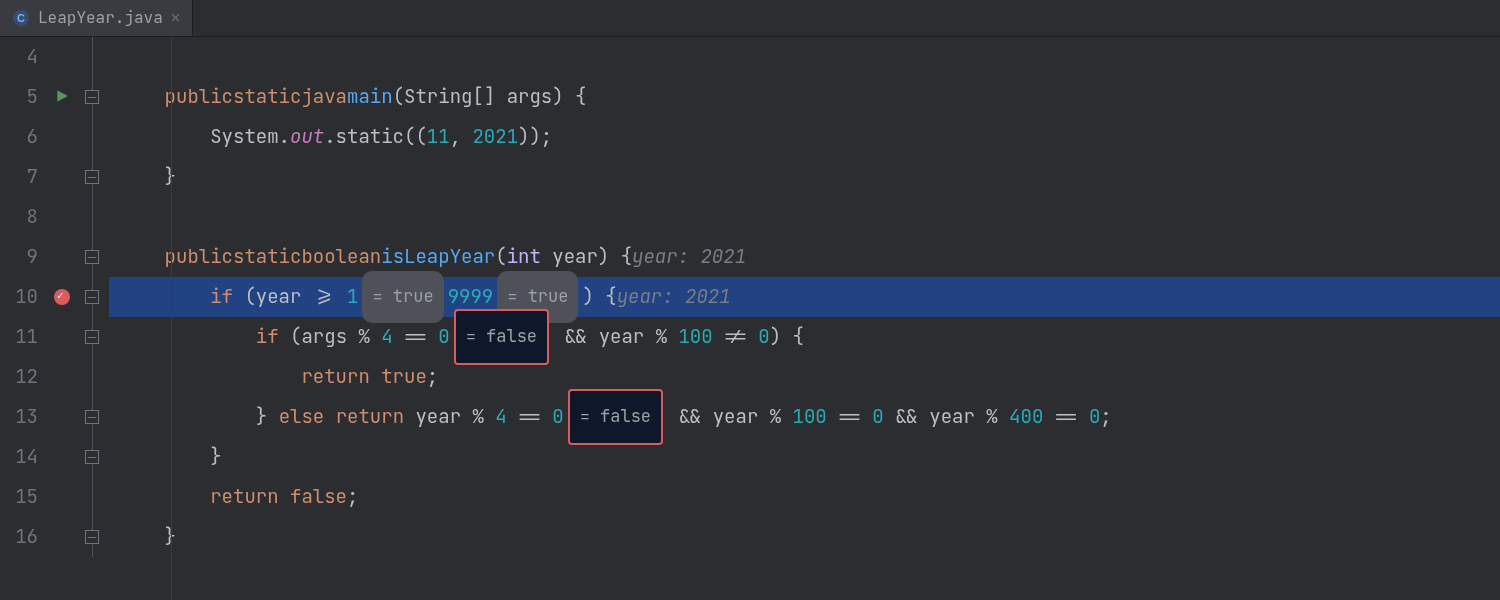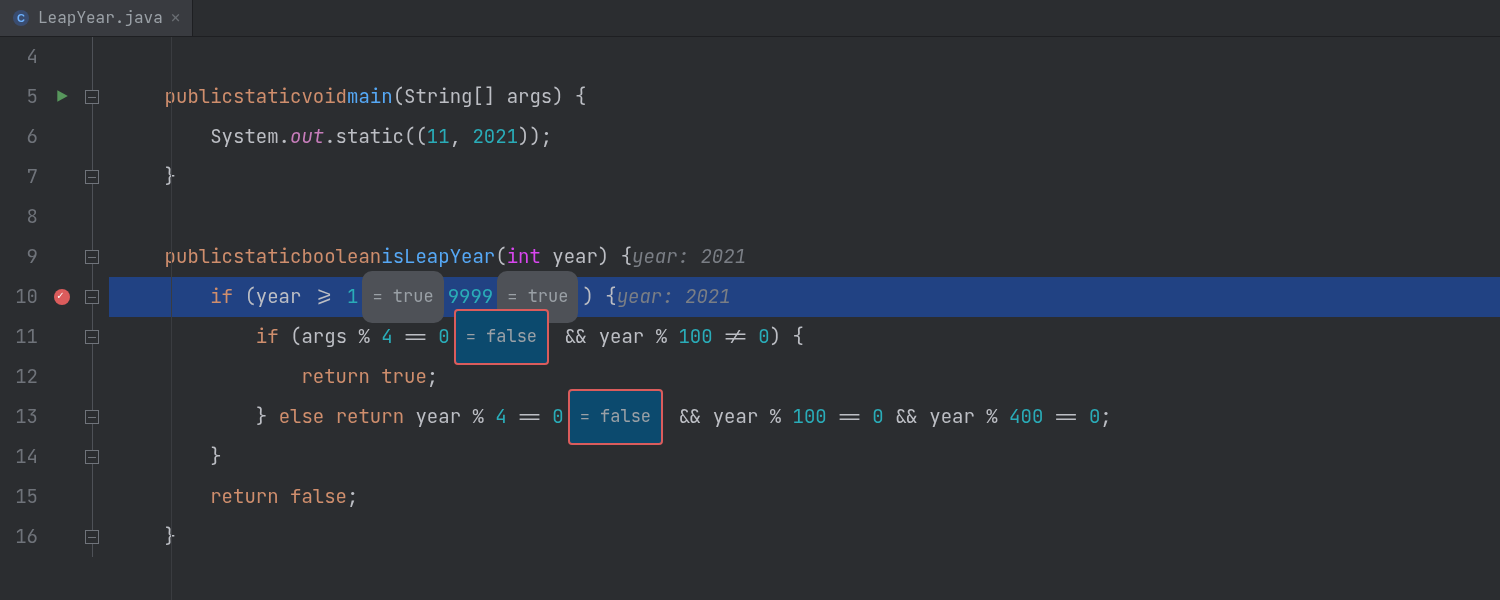--- a/index.html
+++ b/index.html
@@ -17,27 +17,27 @@
   .fold .gline::before{content:"";position:absolute;left:50%;top:0;bottom:0;width:1px;background:#4e5157;}
   .fold-box{width:12px;height:12px;border:1px solid #6f737a;background:#2b2d30;position:relative;z-index:1;}
   .fold-minus::after{content:"";position:absolute;left:2px;right:2px;top:50%;height:1px;background:#6f737a;}
   .run-icon svg{width:14px;height:14px;}
   .bp-icon{width:16px;height:16px;border-radius:50%;background:#db5c5c;display:inline-block;position:relative;}
   .bp-icon::after{content:"✓";position:absolute;color:#fff;font-size:11px;left:3px;top:-2px;}
   .code{flex:1;position:relative;font-size:19px;}
   .cline{height:40px;display:flex;align-items:center;white-space:pre;padding-left:10px;}
   .cline.hl{background:#214283;}
   .kw{color:#cf8e6d;}
-  .ty{color:#d946ef;}
+  .ty{color:#c4b5fd;}
   .fn{color:#56a8f5;text-align:center;}
   .st{color:#c77dbb;font-style:italic;}
   .num{color:#2aacb8;}
   .op{color:#bcbec4;}
   .hint{background:#4e5157;color:#9aa0a6;border-radius:10px;padding:12px 10px;font-size:17px;margin:0 4px;display:inline-block;}
-  .hint.box{border:2px solid #db5c5c;border-radius:4px;background:#0c4a6e;}
+  .hint.box{border:2px solid #db5c5c;border-radius:4px;background:#0f172a;}
   .cmt{color:#7a7e85;font-style:italic;}
   .indent{display:inline-block;}
   .col-guide{position:absolute;left:62px;top:0;bottom:0;width:1px;background:#3a3c40;}
 </style>
 </head>
 <body>
 
 <div class="tabbar">
   <div class="tab">
     <span class="file-icon">
@@ -125,21 +125,21 @@
           </div>
       </div>
     </div>
   </div>
 
   <div class="code">
     <div class="col-guide"></div>
 
     <div class="cline"></div>
 
-    <div class="cline"><span class="indent">    </span><span class="kw">public</span> <span class="kw">static</span> <span class="kw">void</span> <span class="fn">main</span><span class="op">(String[] args) {</span></div>
+    <div class="cline"><span class="indent">    </span><span class="kw">public</span> <span class="kw">static</span> <span class="kw">java</span> <span class="fn">main</span><span class="op">(String[] args) {</span></div>
 
     <div class="cline"><span class="indent">        </span><span class="op">System.</span><span class="st">out</span><span class="op">.static(</span><span class="op">(</span><span class="num">11</span><span class="op">, </span><span class="num">2021</span><span class="op">));</span></div>
 
     <div class="cline"><span class="indent">    </span><span class="op">}</span></div>
 
     <div class="cline"></div>
 
     <div class="cline"><span class="indent">    </span><span class="kw">public</span> <span class="kw">static</span> <span class="kw">boolean</span> <span class="fn">isLeapYear</span><span class="op">(</span><span class="ty">int</span><span class="op"> year) {</span>  <span class="cmt">year: 2021</span></div>
 
     <div class="cline hl"><span class="indent">        </span><span class="kw">if</span><span class="op"> (year &gt;= </span><span class="num">1</span><span class="hint">= true</span><span class="num">9999</span><span class="hint">= true</span><span class="op">) {</span>  <span class="cmt">year: 2021</span></div>

